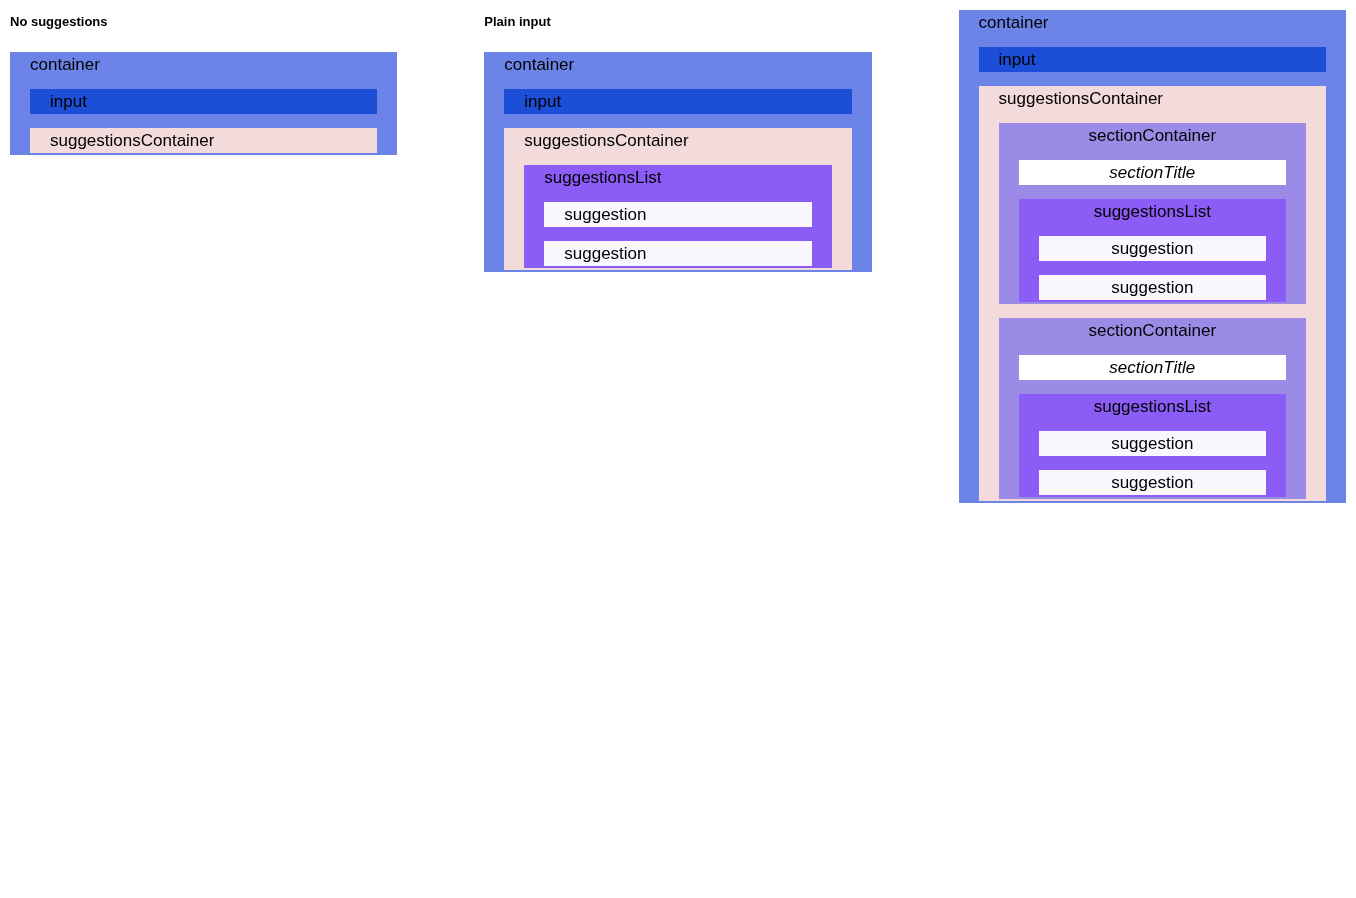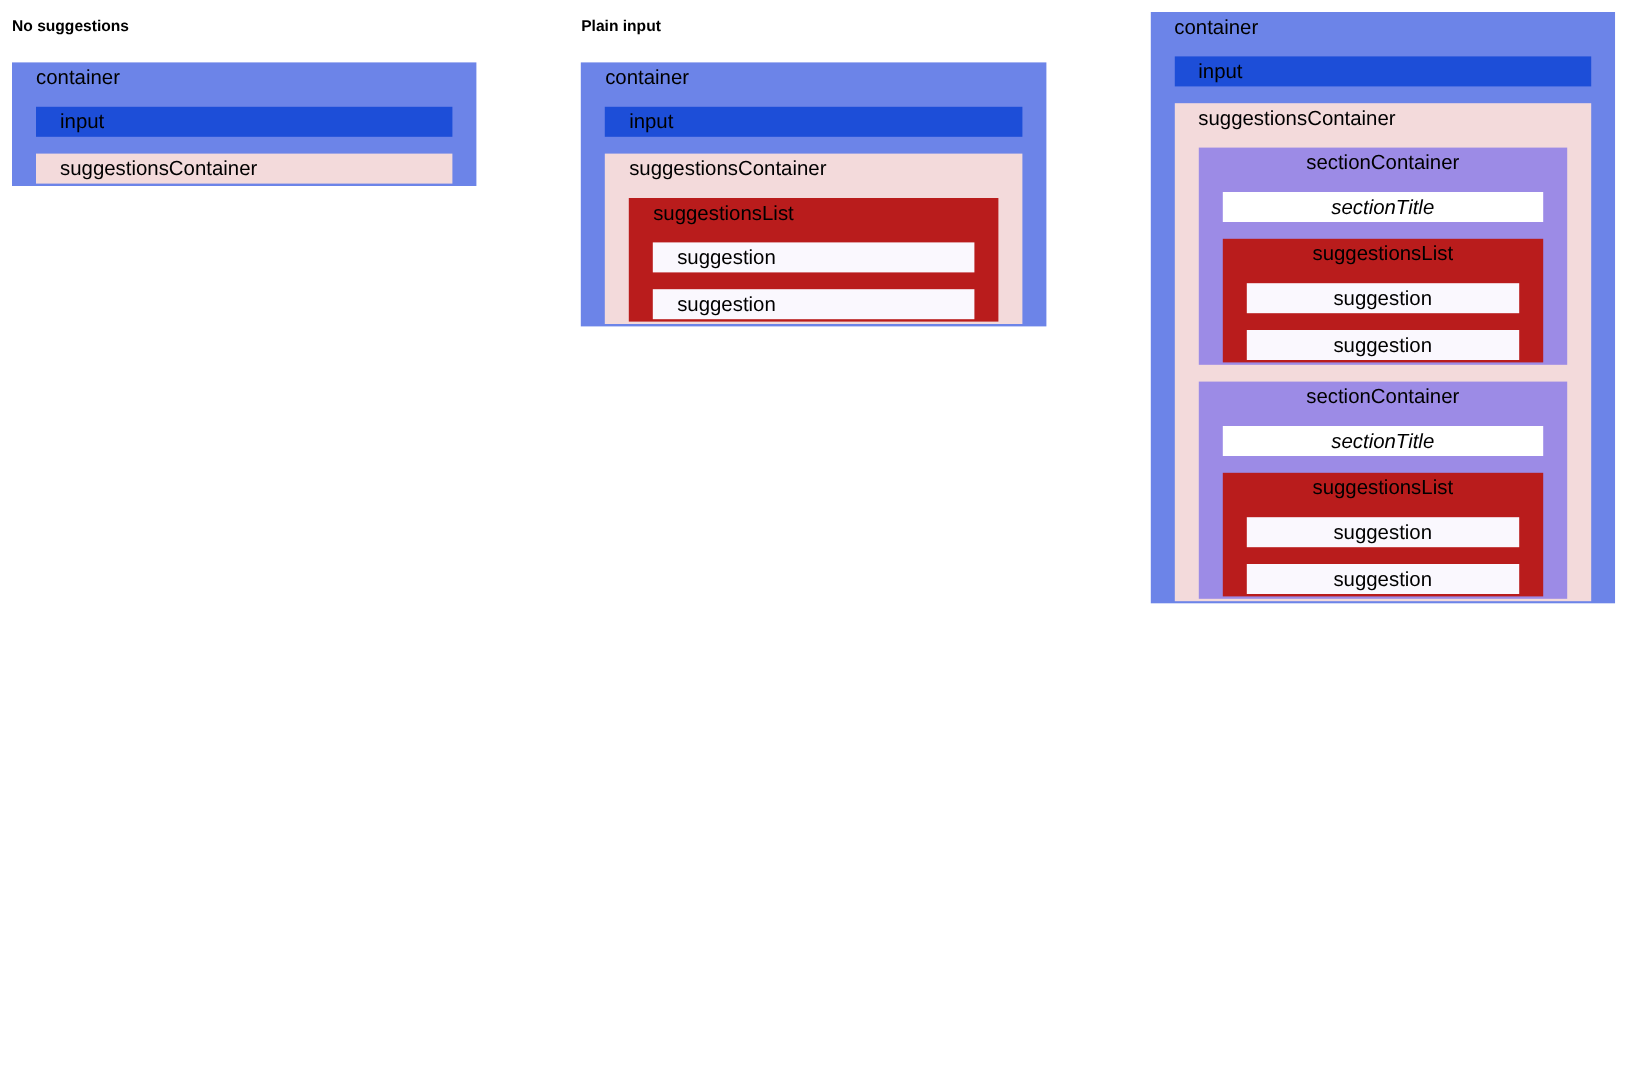--- a/index.html
+++ b/index.html
@@ -32,21 +32,21 @@
   }
   .box .box {
     margin-top: 14px;
   }
   .box-label {
     display: block;
   }
   .c-container   { background: #6C84E8; }
   .c-input       { background: #1d4ed8; }
   .c-suggestions { background: #F3DADB; }
-  .c-list        { background: #b91c1c; }
+  .c-list        { background: #8b5cf6; }
   .c-suggestion  { background: #FAF8FE; }
   .c-section     { background: #9C8BE6; text-align: center; }
   .c-title       { background: #ffffff; font-style: italic; }
 </style>
 </head>
 <body>
 
 <div class="columns">
 
   <div class="column">

